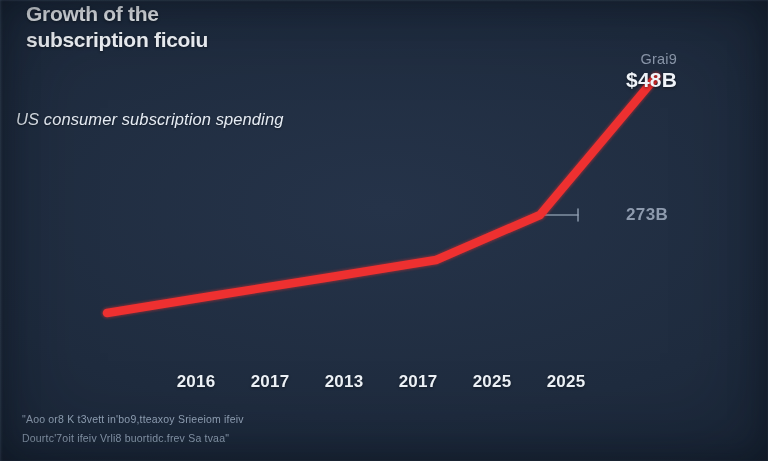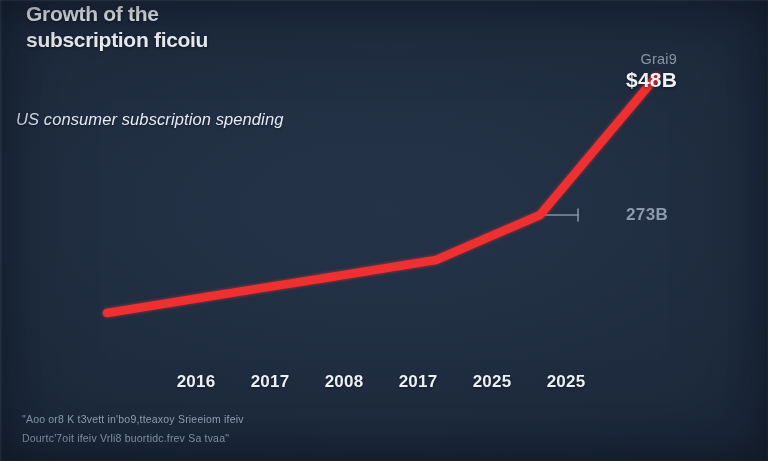--- a/index.html
+++ b/index.html
@@ -196,21 +196,21 @@
   <div id="end-label">
     <span class="el-name">Grai9</span>
     <span class="el-value">$48B</span>
   </div>
 
   <div id="mid-label">273B</div>
 
   <div id="axis-labels">
     <span class="tick">2016</span>
     <span class="tick">2017</span>
-    <span class="tick">2008</span>
+    <span class="tick">2013</span>
     <span class="tick">2017</span>
     <span class="tick">2025</span>
     <span class="tick">2025</span>
   </div>
 
   <div id="footnote">
     <span class="f-line">"Aoo or8 K t3vett in'bo9,tteaxoy Srieeiom ifeiv</span>
     <span class="f-line">Dourtc'7oit ifeiv Vrli8 buortidc.frev Sa tvaa"</span>
   </div>
 

